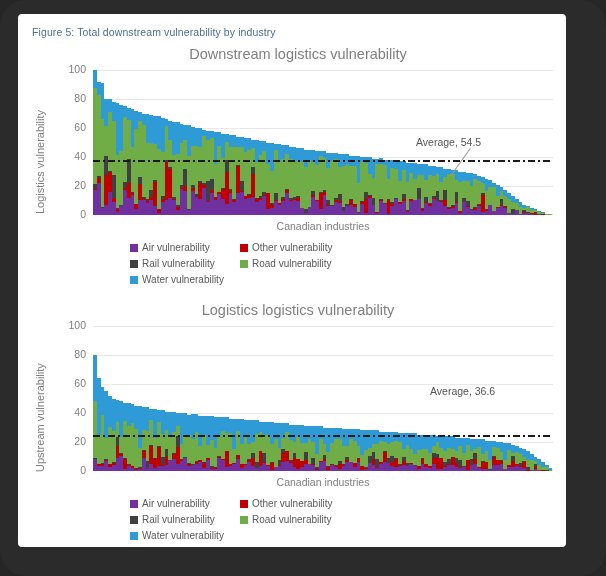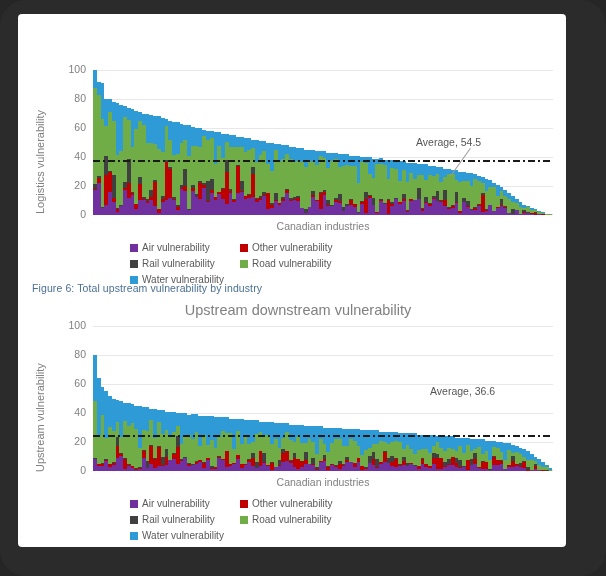--- a/index.html
+++ b/index.html
@@ -120,23 +120,25 @@
   .swatch{
     width:8px;height:8px;margin-right:4px;display:inline-block;
   }
 </style>
 </head>
 <body>
 
 <div id="frame">
   <div id="page">
 
+    <div class="fig-caption" style="left:14px;top:12px;">Figure 5: Total downstream vulnerability by industry</div>
 
     <div class="chart-block" id="chart1" style="left:0px;top:30px;width:548px;height:240px;">
 
+      <div class="chart-title" style="left:70px;top:2px;width:420px;">Downstream logistics vulnerability</div>
 
       <div class="ylabel" style="left:16px;top:170px;">Logistics vulnerability</div>
 
       <div id="c1-yticks">
           <div class="ytick" style="left: 30px; width: 38px; top: 164px;">0</div>
           <div class="ytick" style="left: 30px; width: 38px; top: 135px;">20</div>
           <div class="ytick" style="left: 30px; width: 38px; top: 106px;">40</div>
           <div class="ytick" style="left: 30px; width: 38px; top: 77px;">60</div>
           <div class="ytick" style="left: 30px; width: 38px; top: 48px;">80</div>
           <div class="ytick" style="left: 30px; width: 38px; top: 19px;">100</div>
@@ -1029,25 +1031,24 @@
             <span class="swatch" style="background: rgb(112, 173, 71);"></span>
             <span>Road vulnerability</span>
           </div>
           <div class="legend-item" style="width: 118px;">
             <span class="swatch" style="background: rgb(46, 155, 214);"></span>
             <span>Water vulnerability</span>
           </div>
         </div>
     </div>
 
-    <div class="fig-caption" style="left:14px;top:268px;">Figure 6: Total upstream vulnerability by industry</div>
 
     <div class="chart-block" id="chart2" style="left:0px;top:286px;width:548px;height:245px;">
 
-      <div class="chart-title" style="left:70px;top:2px;width:420px;">Upstream downstream vulnerability</div>
+      <div class="chart-title" style="left:70px;top:2px;width:420px;">Logistics logistics vulnerability</div>
 
       <div class="ylabel" style="left:16px;top:172px;">Upstream vulnerability</div>
 
       <div id="c2-yticks">
           <div class="ytick" style="left: 30px; width: 38px; top: 164px;">0</div>
           <div class="ytick" style="left: 30px; width: 38px; top: 135px;">20</div>
           <div class="ytick" style="left: 30px; width: 38px; top: 106px;">40</div>
           <div class="ytick" style="left: 30px; width: 38px; top: 77px;">60</div>
           <div class="ytick" style="left: 30px; width: 38px; top: 48px;">80</div>
           <div class="ytick" style="left: 30px; width: 38px; top: 19px;">100</div>

